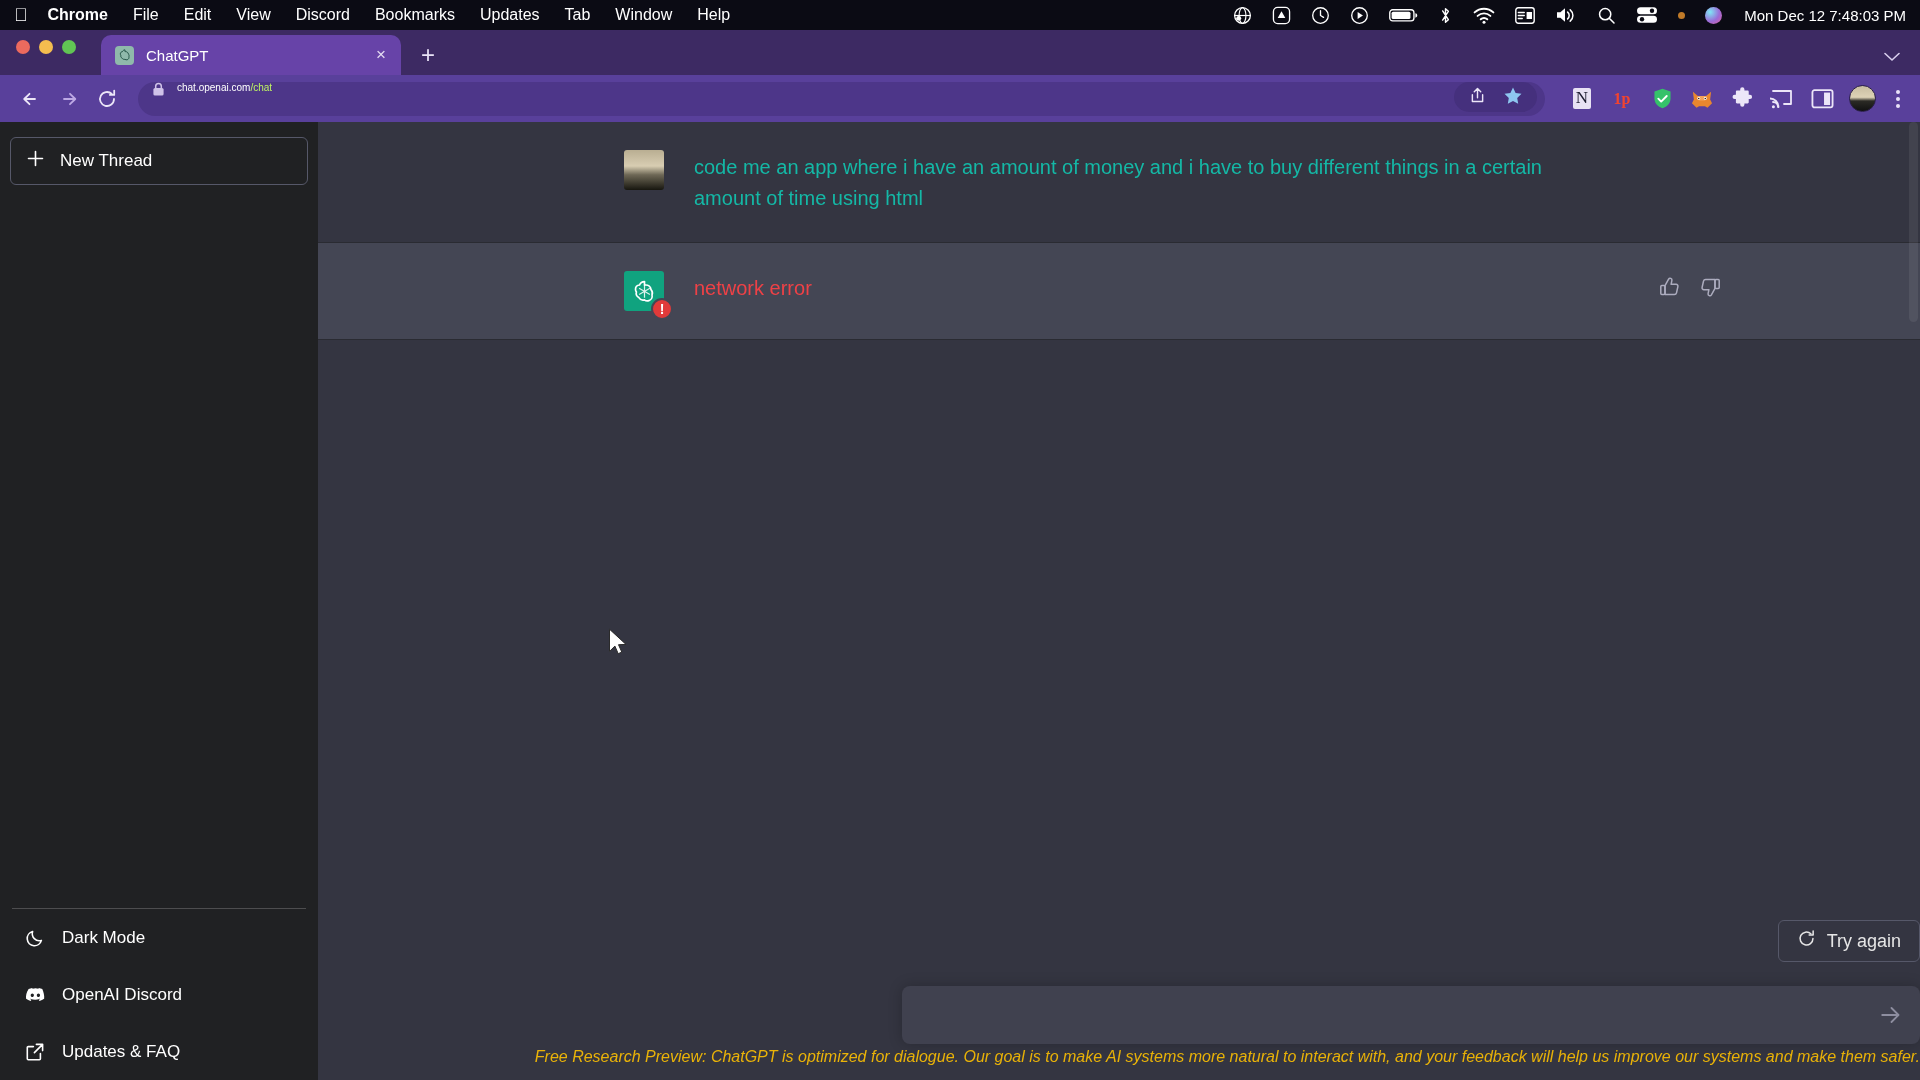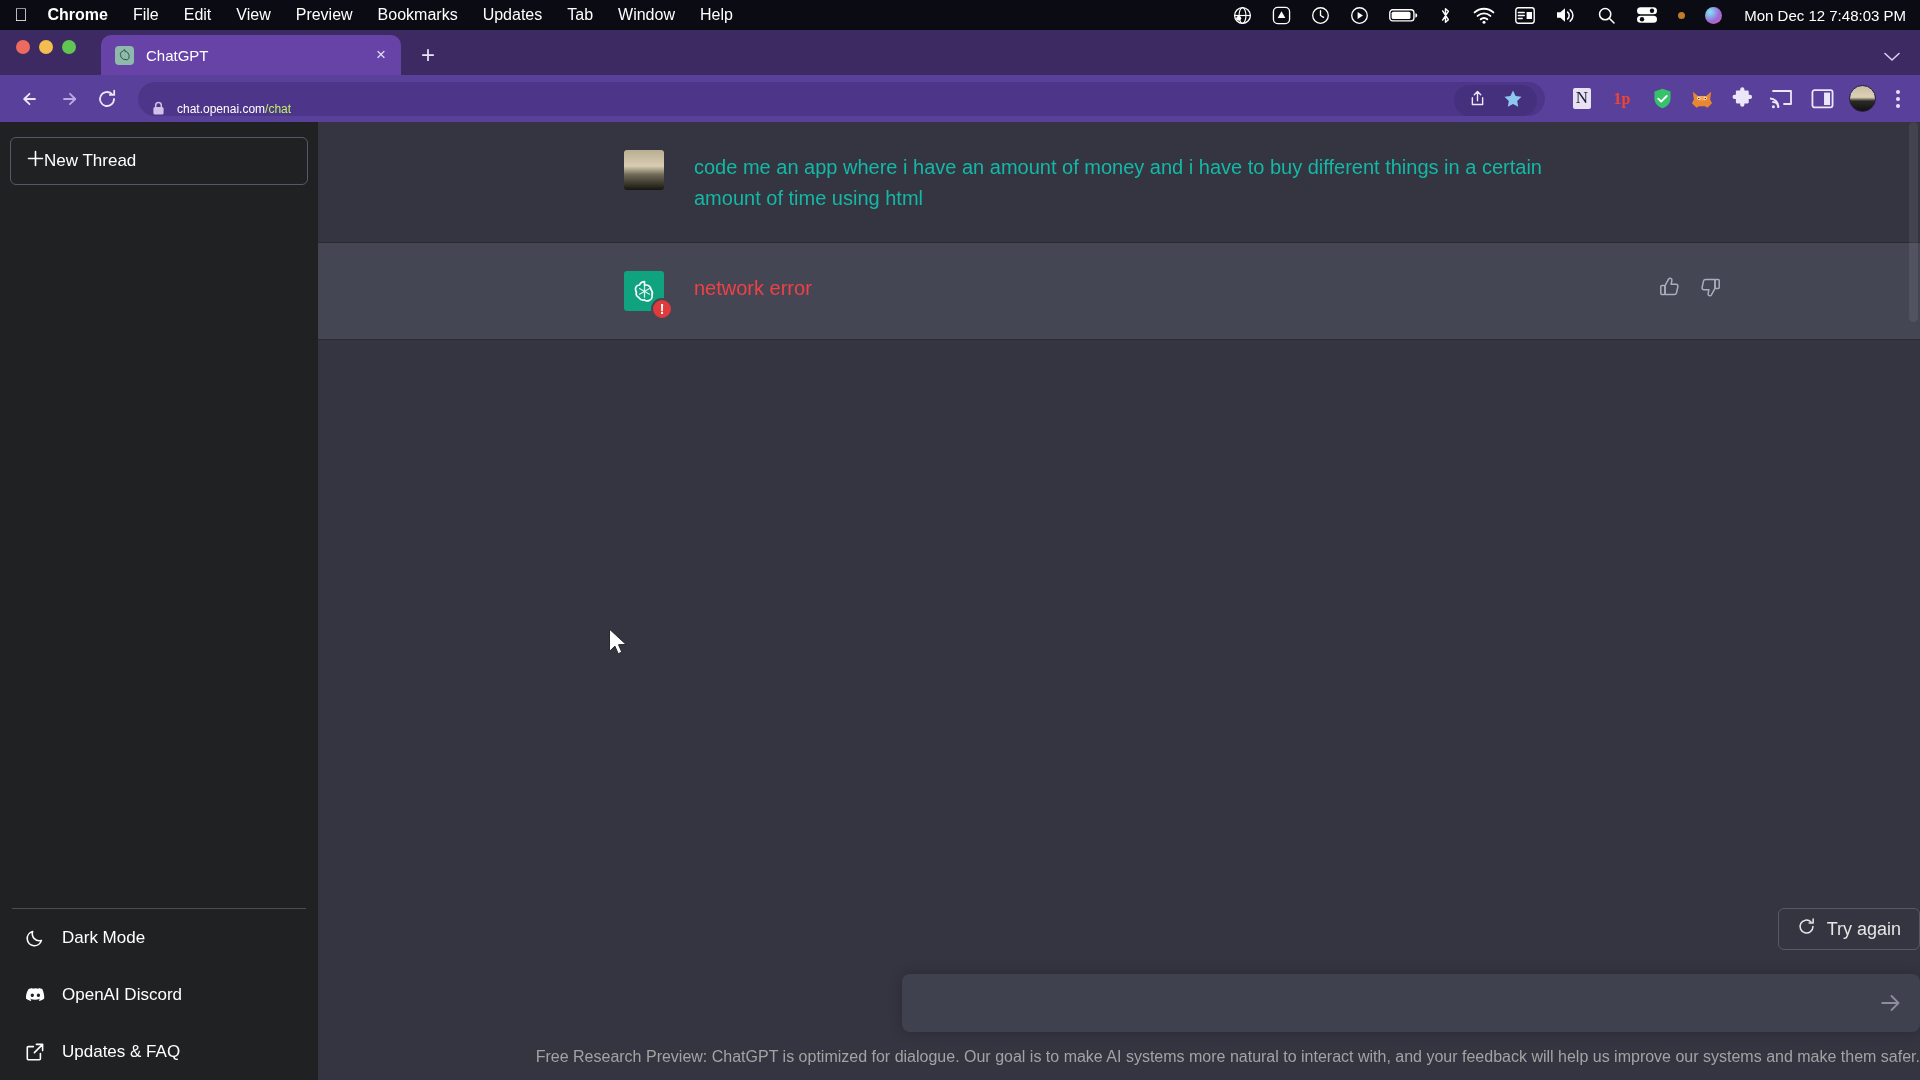--- a/index.html
+++ b/index.html
@@ -78,22 +78,22 @@
     padding: 0 14px; gap: 4px;
   }
   .navbtn {
     width: 34px; height: 34px; border-radius: 50%;
     display: flex; align-items: center; justify-content: center;
     color: #ece6f8; cursor: pointer; flex: none;
   }
   #omnibox {
     flex: 1; height: 34px; margin: 0 10px;
     background: #4d3689; border-radius: 18px;
-    display: flex; align-items: flex-end; padding: 0 14px;
-    color: #fff; font-size: 12px;
+    display: flex; align-items: flex-start; padding: 0 14px;
+    color: #fff; font-size: 10px;
     position: relative;
   }
   #omnibox .lock { margin-right: 12px; display: flex; align-items: center; }
   #omnibox .url-host { color: #ffffff; }
   #omnibox .url-path { color: #bef264; }
   #omnibox .omni-actions {
     position: absolute; right: 8px; display: flex; align-items: center; gap: 16px;
     background: #45307d; border-radius: 18px; padding: 4px 14px;
   }
   .exticons { display: flex; align-items: center; gap: 14px; margin-left: 10px; }
@@ -111,21 +111,21 @@
 
   
   #sidebar {
     width: 318px; flex: none; background: #202123;
     display: flex; flex-direction: column;
     padding: 10px 10px 0 10px;
     color: #fff;
   }
   .newthread {
     height: 48px; border: 1px solid #565869; border-radius: 6px;
-    display: flex; align-items: center; padding: 0 16px; 
+    display: flex; align-items: center; padding: 0 16px; gap: 16px;
     font-size: 17px; cursor: pointer; margin-top: 5px;
   }
   .sb-spacer { flex: 1; }
   .sb-divider { height: 1px; background: #4d4d4f; margin: 0 2px; }
   .sb-item {
     height: 57px; display: flex; align-items: center; gap: 16px;
     padding: 0 14px; font-size: 17px; cursor: pointer;
   }
   .sb-icon { width: 22px; display: flex; align-items: center; justify-content: center; flex: none; }
 
@@ -185,41 +185,41 @@
     display: flex; align-items: center;
     padding: 0 18px 0 20px; position: relative;
   }
   .composer input {
     flex: 1; background: transparent; border: none; outline: none;
     color: #ececf1; font-size: 18px;
     font-family: "Liberation Sans", sans-serif;
   }
   .sendbtn { color: #8e8ea0; cursor: pointer; display: flex; align-items: center; padding-left: 10px; }
   .footnote {
-    margin-top: 16px; font-size: 16px; color: #a3a3a3;
-    text-align: center; padding-bottom: 6px;
+    margin-top: 4px; font-size: 16px; color: #eab308;
+    text-align: center; padding-bottom: 6px; font-style: italic;
   }
 
   
   #scrollbar { position: absolute; right: 2px; top: 0; width: 9px; height: 100%; }
   #scrollthumb { width: 9px; border-radius: 5px; background: rgba(255,255,255,0.07); }
 
   
   #cursor { position: absolute; pointer-events: none; z-index: 90; }
 </style>
 </head>
 <body>
 
 <div id="menubar">
   <span class="apple"></span>
   <span class="mitem bold">Chrome</span>
   <span class="mitem">File</span>
   <span class="mitem">Edit</span>
   <span class="mitem">View</span>
-  <span class="mitem">Preview</span>
+  <span class="mitem">Discord</span>
   <span class="mitem">Bookmarks</span>
   <span class="mitem">Updates</span>
   <span class="mitem">Tab</span>
   <span class="mitem">Window</span>
   <span class="mitem">Help</span>
   <span class="spacer"></span>
   <div class="tray">
     <span class="ticon">
       <svg width="19" height="19" viewBox="0 0 20 20">
           <circle cx="10" cy="10" r="8.3" fill="none" stroke="#fff" stroke-width="1.4"></circle>

